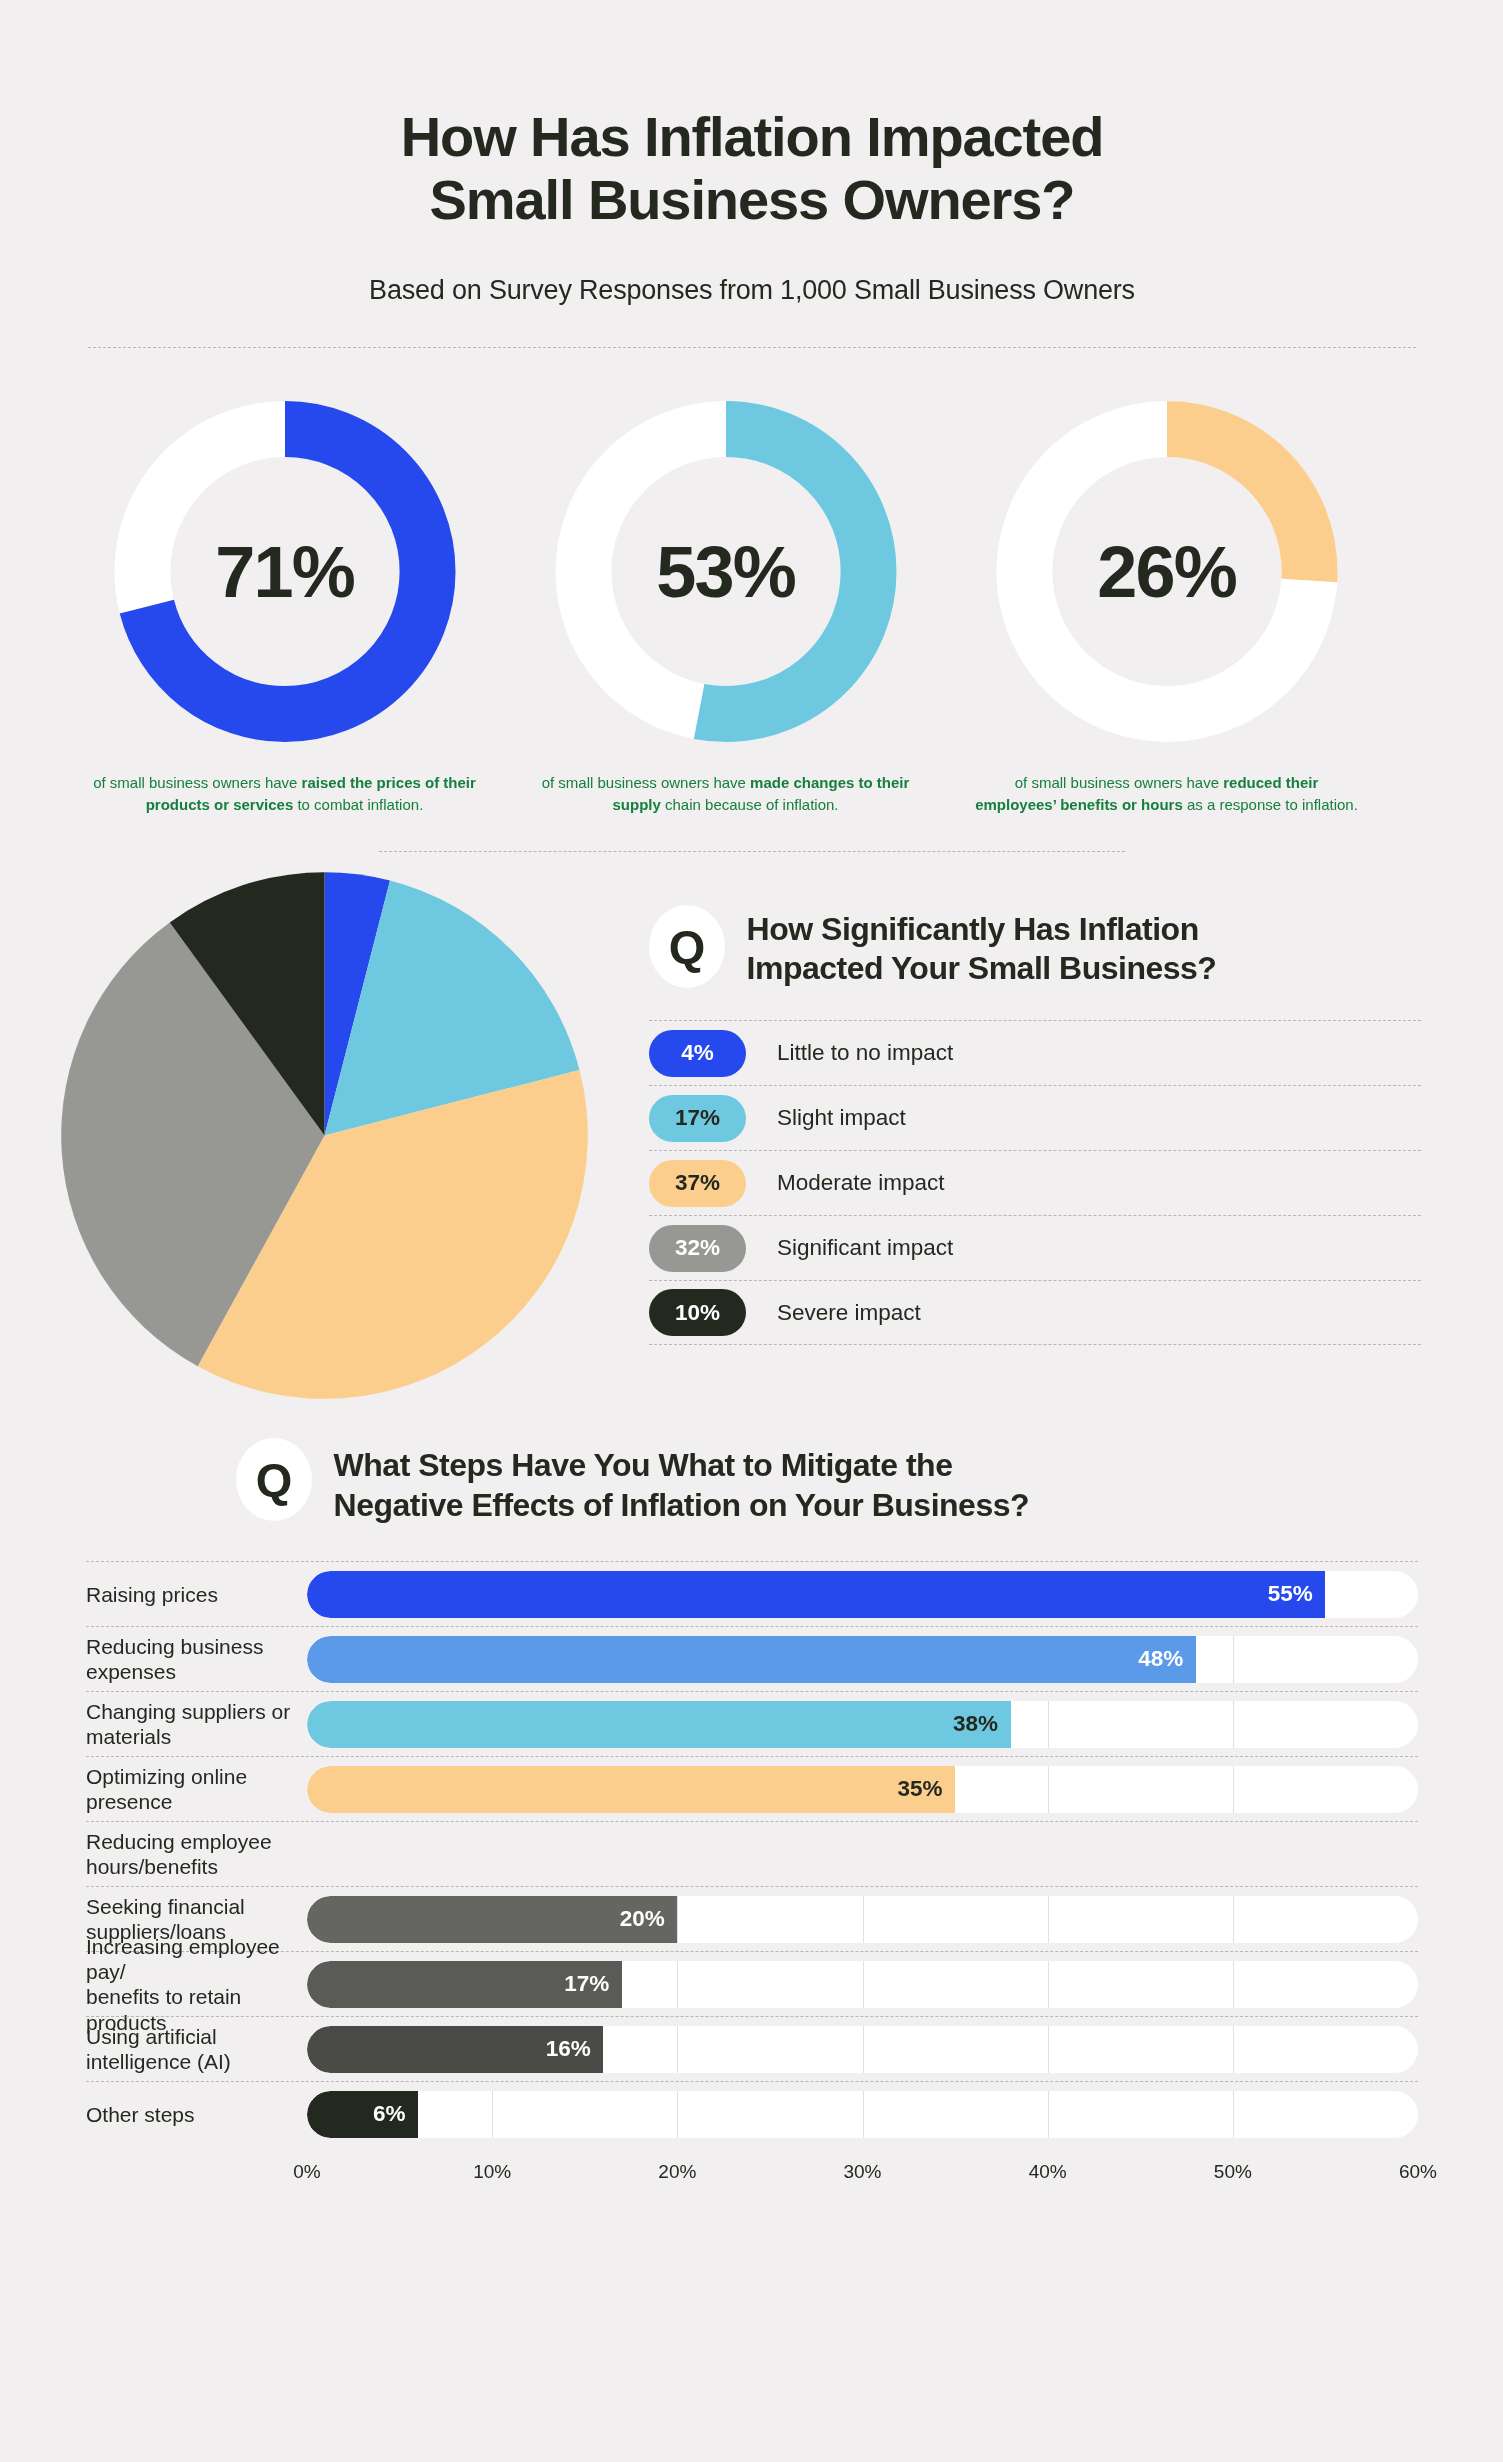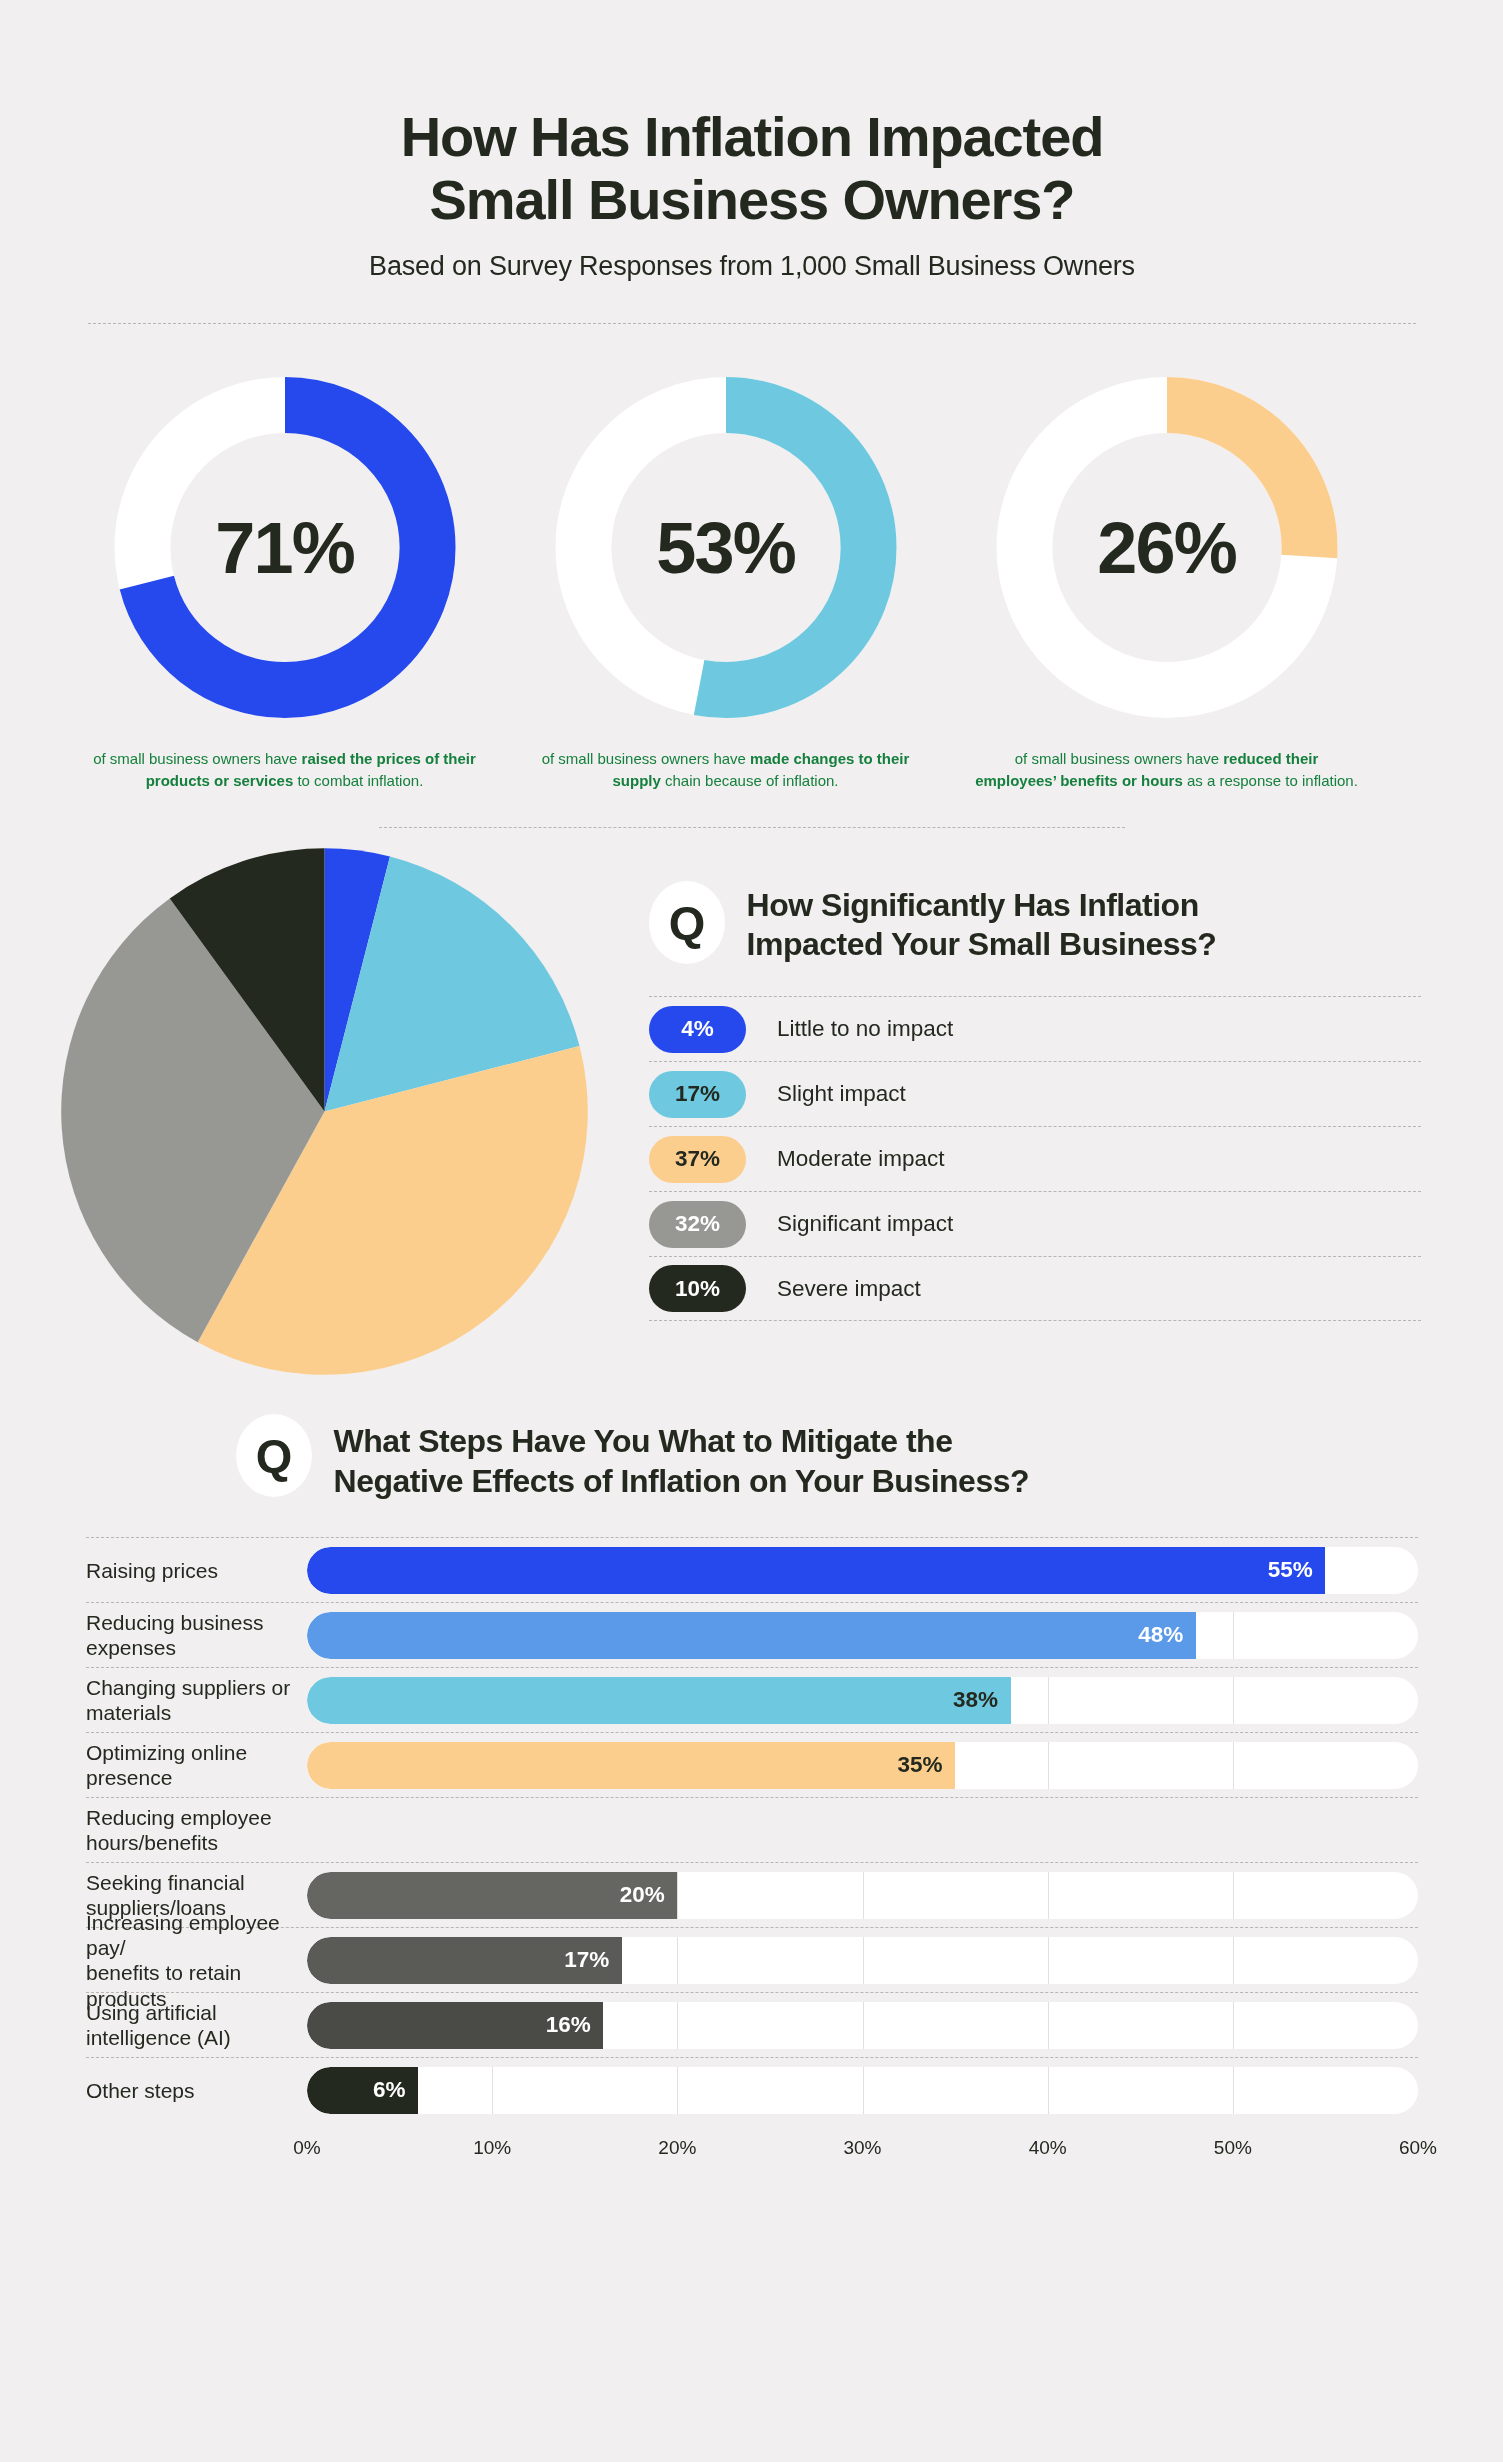--- a/index.html
+++ b/index.html
@@ -12,21 +12,21 @@
   }
   .page { position: relative; width: 1504px; height: 1760px; }
 
   
   .header { padding-top: 106px; text-align: center; }
   .title {
     font-size: 56px; font-weight: bold; line-height: 1.12;
     letter-spacing: -1.1px; color: #24291f;
   }
   .subtitle {
-    margin-top: 20px;
+    margin-top: 44px;
     font-size: 27px; font-weight: 400; color: #24291f;
     letter-spacing: -0.2px;
   }
 
   .dash-rule {
     border-top: 1.8px dashed #b8b5b2;
     height: 0;
   }
   .rule-top { margin: 41px 88px 0 88px; }
 

